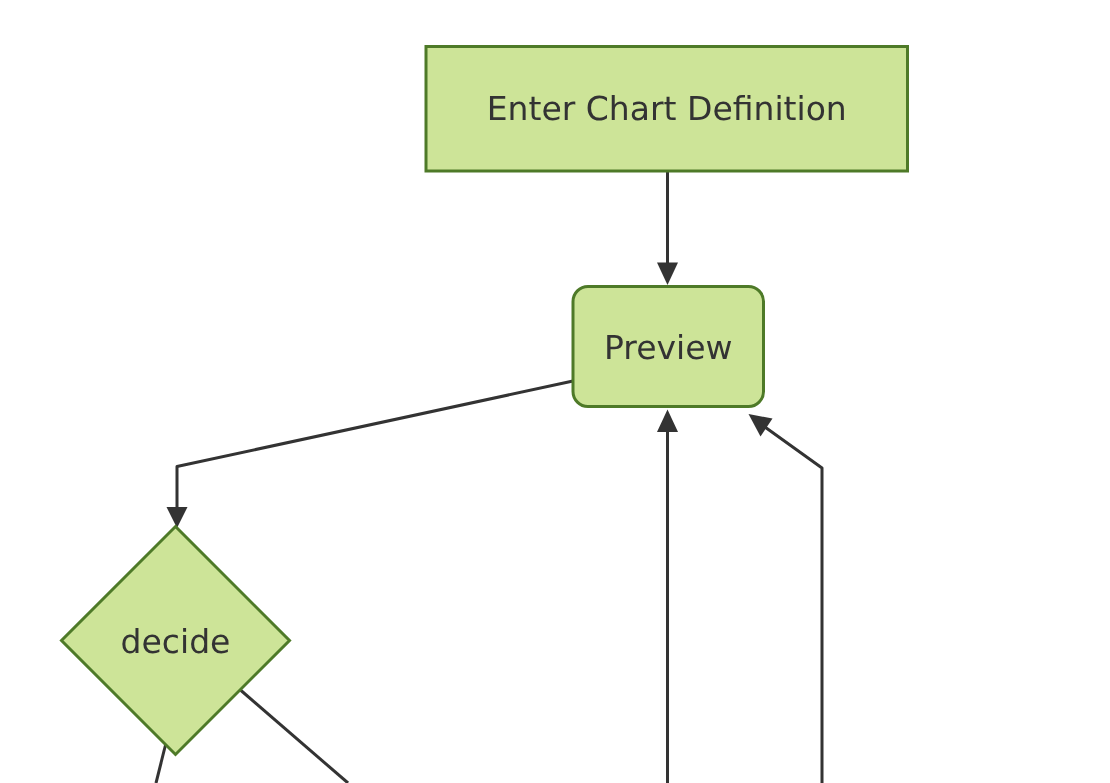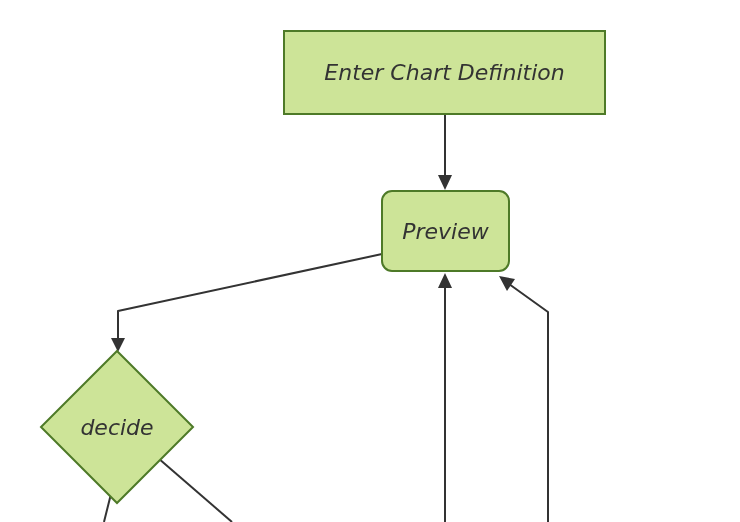--- a/index.html
+++ b/index.html
@@ -7,21 +7,20 @@
     padding: 0;
     background: #ffffff;
   }
   .canvas {
     position: relative;
     width: 740px;
     height: 522px;
     background: #ffffff;
     overflow: hidden;
     font-family: "DejaVu Sans", sans-serif;
-    font-style: italic;
   }
   svg {
     display: block;
   }
   .edge {
     fill: none;
     stroke: #333333;
     stroke-width: 2;
     stroke-linejoin: round;
   }

